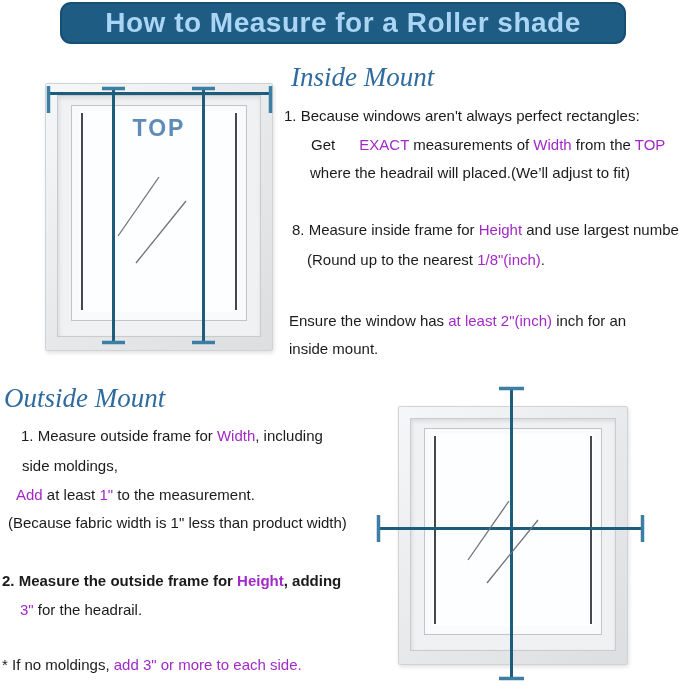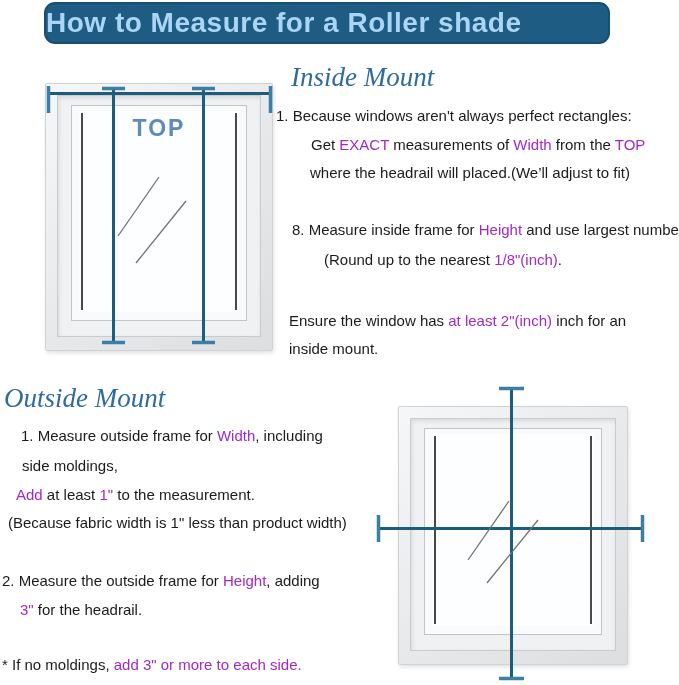--- a/index.html
+++ b/index.html
@@ -1,24 +1,24 @@
 <!DOCTYPE html>
 <html style="--banner-bg: #1E5C84; --banner-border: #174E72; --banner-text: #ABD5F4; --heading-blue: #2E6B9E; --purple: #A229C7; --body-text: #1B1B1B; --top-label: #5E8BB8; --measure-line: #1D5C7A; --measure-cap: #3D7EA4; --glass-streak: #6E7276;"><head>
 <meta charset="utf-8">
 <style>
   html,body{margin:0;padding:0;background:#ffffff;}
   body{width:679px;height:685px;position:relative;overflow:hidden;
        font-family:"Liberation Sans",sans-serif;}
   .canvas{position:absolute;inset:0;background:#ffffff;}
 
   
-  .banner{position:absolute;left:44px;top:2px;width:566px;height:42px;
+  .banner{position:absolute;left:60px;top:2px;width:566px;height:42px;
           background:var(--banner-bg);border:2px solid var(--banner-border);
           border-radius:11px;box-sizing:border-box;
-          display:flex;align-items:center;justify-content:flex-start;}
+          display:flex;align-items:center;justify-content:center;}
   .banner span{font-size:28px;font-weight:bold;color:var(--banner-text);
                letter-spacing:0.5px;white-space:nowrap;}
 
   
   .serif-heading{position:absolute;font-family:"Liberation Serif",serif;
                  font-style:italic;font-size:27px;color:var(--heading-blue);
                  white-space:nowrap;}
 
   
   .t{position:absolute;font-size:15px;color:var(--body-text);white-space:nowrap;}
@@ -74,34 +74,34 @@
     <line class="mline" x1="163.5" y1="7" x2="163.5" y2="263"></line>
     <line class="mcap" x1="62" y1="8.5" x2="85" y2="8.5"></line>
     <line class="mcap" x1="152" y1="8.5" x2="175" y2="8.5"></line>
     <line class="mcap" x1="62" y1="262.5" x2="85" y2="262.5"></line>
     <line class="mcap" x1="152" y1="262.5" x2="175" y2="262.5"></line>
     <line class="streak" x1="78" y1="156" x2="119" y2="97"></line>
     <line class="streak" x1="96" y1="183" x2="146" y2="121"></line>
   </svg>
 
   <div class="serif-heading" style="left:291px;top:62px;">Inside Mount</div>
-  <div class="t" style="left:276px;top:107px;"><span>1. Because windows aren't always perfect rectangles:</span></div>
-  <div class="t" style="left:311px;top:136px;"><span>Get </span><span style="color: rgb(162, 41, 199);">EXACT</span><span> measurements of </span><span style="color: rgb(162, 41, 199);">Width</span><span> from the </span><span style="color: rgb(162, 41, 199);">TOP</span></div>
+  <div class="t" style="left:284px;top:107px;"><span>1. Because windows aren't always perfect rectangles:</span></div>
+  <div class="t" style="left:311px;top:136px;"><span>Get </span><span style="color: rgb(162, 41, 199); margin-left: 20px;">EXACT</span><span> measurements of </span><span style="color: rgb(162, 41, 199);">Width</span><span> from the </span><span style="color: rgb(162, 41, 199);">TOP</span></div>
   <div class="t" style="left:310px;top:164px;"><span>where the headrail will placed.(We’ll adjust to fit)</span></div>
   <div class="t" style="left:292px;top:221px;"><span>8. Measure inside frame for </span><span style="color: rgb(162, 41, 199);">Height</span><span> and use largest number</span></div>
-  <div class="t" style="left:307px;top:251px;margin-left:17px;"><span>(Round up to the nearest </span><span style="color: rgb(162, 41, 199);">1/8"(inch)</span><span>.</span></div>
+  <div class="t" style="left:307px;top:251px;"><span>(Round up to the nearest </span><span style="color: rgb(162, 41, 199);">1/8"(inch)</span><span>.</span></div>
   <div class="t" style="left:289px;top:312px;"><span>Ensure the window has </span><span style="color: rgb(162, 41, 199);">at least 2"(inch)</span><span> inch for an</span></div>
   <div class="t" style="left:289px;top:340px;"><span>inside mount.</span></div>
 
   <div class="serif-heading" style="left:4px;top:383px;">Outside Mount</div>
   <div class="t" style="left:21px;top:427px;"><span>1. Measure outside frame for </span><span style="color: rgb(162, 41, 199);">Width</span><span>, including</span></div>
   <div class="t" style="left:22px;top:457px;"><span>side moldings,</span></div>
   <div class="t" style="left:16px;top:486px;"><span style="color: rgb(162, 41, 199);">Add</span><span> at least </span><span style="color: rgb(162, 41, 199);">1"</span><span> to the measurement.</span></div>
   <div class="t" style="left:8px;top:514px;"><span>(Because fabric width is 1" less than product width)</span></div>
-  <div class="t" style="left:2px;top:572px;"><span>2. Measure the outside frame for </span><span style="color: rgb(162, 41, 199);">Height</span><span>, adding</span></div>
+  <div class="t" style="left:2px;top:572px;font-weight:bold;"><span>2. Measure the outside frame for </span><span style="color: rgb(162, 41, 199);">Height</span><span>, adding</span></div>
   <div class="t" style="left:20px;top:601px;"><span style="color: rgb(162, 41, 199);">3"</span><span>  for the headrail.</span></div>
   <div class="t" style="left:2px;top:656px;text-align:center;"><span>* If no moldings, </span><span style="color: rgb(162, 41, 199);">add 3" or more to each side.</span></div>
 
   <div class="win" style="left:398px;top:406px;width:230px;height:259px;">
     <div class="layer f1">
       <div class="layer f2">
         <div class="layer f3">
           <div class="layer glass"></div>
         </div>
       </div>

